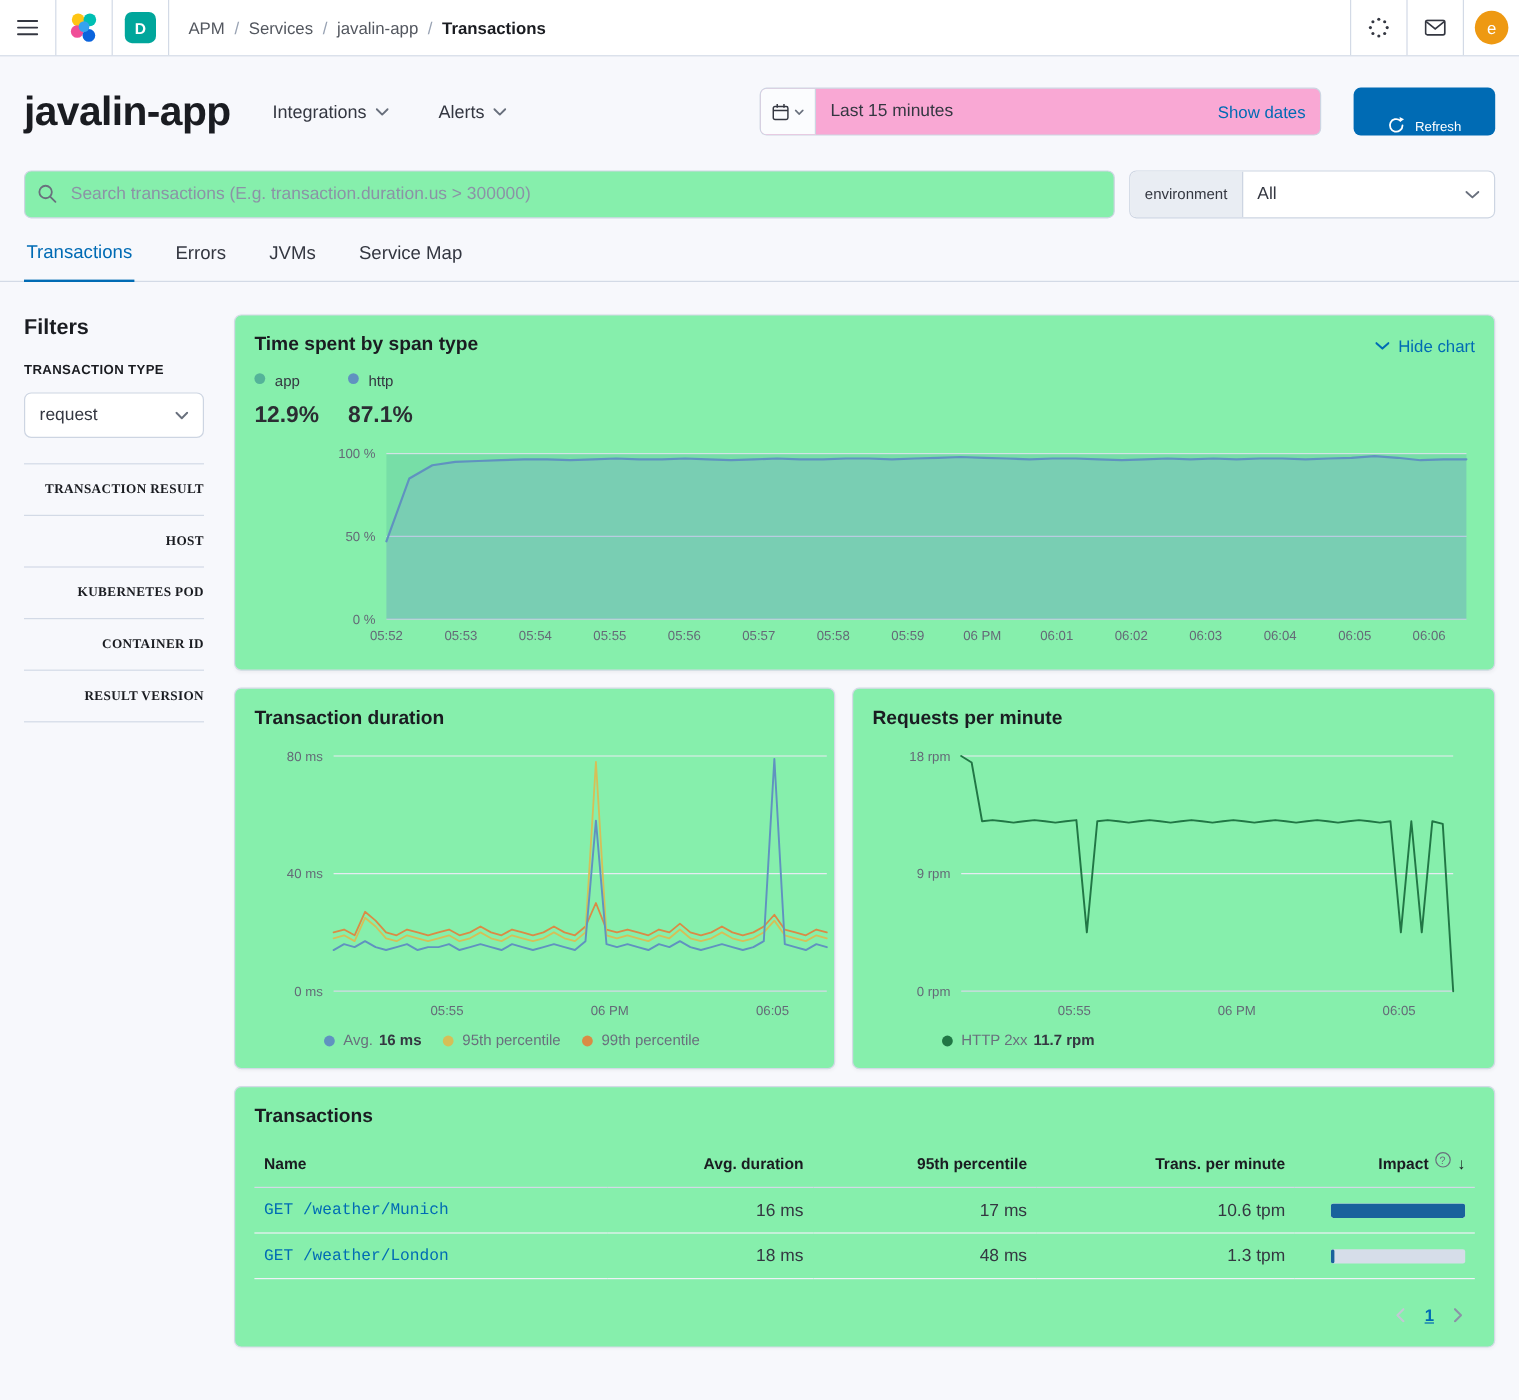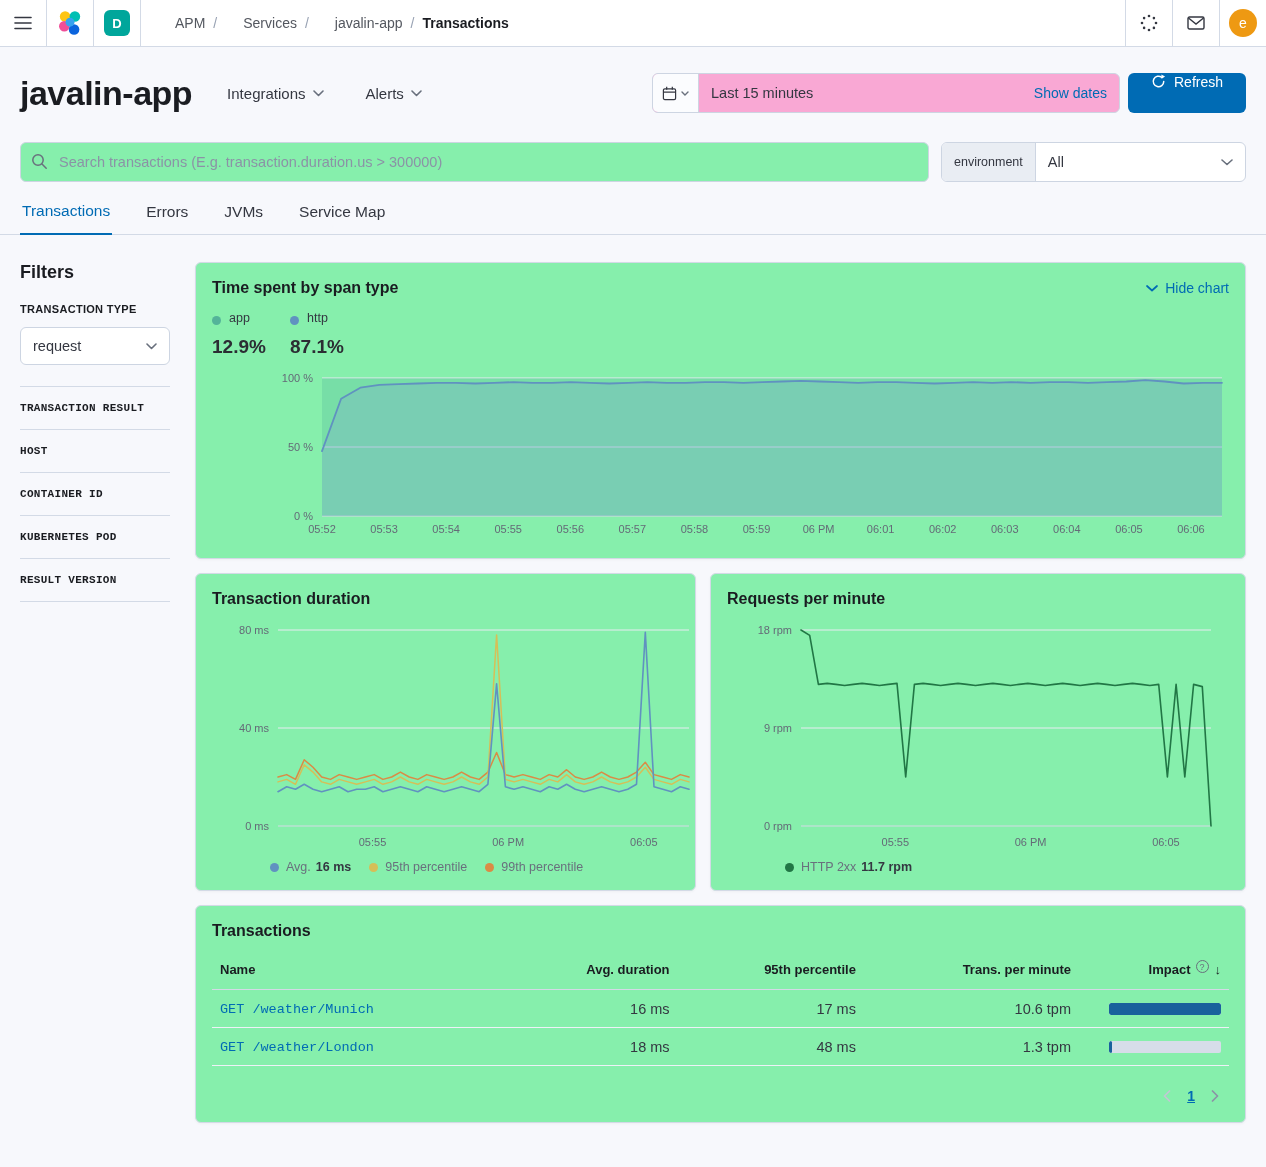--- a/index.html
+++ b/index.html
@@ -18,40 +18,40 @@
   }
   *{box-sizing:border-box;}
   html,body{margin:0;padding:0;}
   body{font-family:"Liberation Sans","DejaVu Sans",sans-serif;color:var(--text);background:#fff;}
   .page{width:1266px;min-height:1167px;background:var(--page-bg);}
 
   
   .topbar{height:47px;background:#fff;border-bottom:1px solid var(--border);display:flex;align-items:stretch;}
   .tb-cell{width:47px;display:flex;align-items:center;justify-content:center;border-right:1px solid var(--border);background:none;border-top:none;border-left:none;border-bottom:none;cursor:pointer;padding:0;}
   .breadcrumbs{flex:1;display:flex;align-items:center;padding:0 16px;font-size:14px;}
-  .breadcrumbs a{color:#53575f;text-decoration:none;cursor:pointer;margin-left:18px;}
+  .breadcrumbs a{color:#53575f;text-decoration:none;cursor:pointer;}
   .crumb-sep{color:#98a2b3;margin:0 8px;}
   .crumb-current{color:var(--text-dark);font-weight:700;}
   .tb-right{display:flex;align-items:stretch;}
   .tb-right .tb-cell{border-right:none;border-left:1px solid var(--border);}
   .space-badge{width:26px;height:26px;border-radius:6px;background:var(--space-badge-bg);color:#fff;font-weight:700;font-size:13px;display:flex;align-items:center;justify-content:center;}
   .avatar{width:28px;height:28px;border-radius:50%;background:var(--avatar-bg);color:#fff;font-size:14px;display:flex;align-items:center;justify-content:center;}
 
   
   .header-row{display:flex;align-items:center;padding:26px 20px 0 20px;}
   .page-title{font-size:34px;font-weight:600;margin:0;color:var(--text-dark);letter-spacing:-.5px;}
   .hdr-link{display:flex;align-items:center;gap:7px;background:none;border:none;font-size:15px;color:var(--text);cursor:pointer;font-family:inherit;padding:0;}
   .hdr-link.first{margin-left:35px;}
   .hdr-link + .hdr-link{margin-left:42px;}
   .hdr-right{margin-left:auto;display:flex;gap:8px;align-items:center;}
   .datepicker{width:468px;height:40px;border:1px solid var(--field-border);border-radius:6px;background:#f9a8d4;display:flex;align-items:stretch;overflow:hidden;}
   .dp-quick{width:46px;border:none;border-right:1px solid var(--field-border);background:#fbfcfe;display:flex;align-items:center;justify-content:center;gap:4px;cursor:pointer;padding:0;}
   .dp-input{flex:1;display:flex;align-items:center;padding-left:12px;font-size:14.5px;cursor:pointer;}
   .dp-showdates{background:none;border:none;color:var(--link);font-size:14px;font-weight:500;padding:0 12px;cursor:pointer;font-family:inherit;}
-  .refresh-btn{width:118px;height:40px;border:none;border-radius:6px;background:var(--primary);color:#fff;font-size:14px;display:flex;align-items:flex-start;justify-content:center;gap:8px;cursor:pointer;font-family:inherit;}
+  .refresh-btn{width:118px;height:40px;border:none;border-radius:6px;background:var(--primary);color:#fff;font-size:11px;display:flex;align-items:flex-end;justify-content:center;gap:8px;cursor:pointer;font-family:inherit;margin-left:19px;}
 
   
   .search-row{display:flex;gap:12px;padding:0 20px;margin-top:29px;}
   .search-box{flex:1;position:relative;}
   .search-box input{width:100%;height:40px;border:1px solid var(--field-border);border-radius:6px;padding:0 12px 0 38px;font-size:14.5px;font-family:inherit;color:var(--text);background:#86efac;outline:none;}
   .search-box input::placeholder{color:#8b93a6;}
   .search-icon-wrap{position:absolute;left:11px;top:11px;}
   .env-select{width:305px;height:40px;border:1px solid var(--field-border);border-radius:6px;background:#fff;display:flex;align-items:center;overflow:hidden;cursor:pointer;}
   .env-label{align-self:stretch;display:flex;align-items:center;background:#e9edf3;border-right:1px solid var(--field-border);padding:0 12px;font-size:12.5px;color:var(--text);}
   .env-value{flex:1;padding:0 12px;font-size:14.5px;}
@@ -63,31 +63,31 @@
   .tab.active{color:var(--link);font-weight:500;border-bottom:2px solid var(--link);margin-bottom:-1px;}
 
   
   .body-grid{display:grid;grid-template-columns:150px 1fr;gap:25px;padding:27px 20px 14px 20px;align-items:start;}
 
   
   .filters h2{font-size:18px;font-weight:700;margin:0 0 20px 0;color:var(--text-dark);}
   .filter-label{font-size:11px;font-weight:700;letter-spacing:.3px;color:var(--text-dark);}
   .filter-first{padding-bottom:21px;border-bottom:1px solid var(--border);}
   .select{margin-top:12px;width:100%;height:38px;border:1px solid var(--field-border);border-radius:6px;background:#fff;display:flex;align-items:center;justify-content:space-between;padding:0 12px;font-size:14.5px;font-family:inherit;color:var(--text);cursor:pointer;}
-  .filter-section{display:block;width:100%;text-align:left;background:none;border:none;border-bottom:1px solid var(--border);padding:15px 0;font-size:11px;font-weight:700;letter-spacing:.3px;color:var(--text-dark);cursor:pointer;font-family:Liberation Mono, monospace;}
+  .filter-section{display:block;width:100%;text-align:right;background:none;border:none;border-bottom:1px solid var(--border);padding:15px 0;font-size:11px;font-weight:700;letter-spacing:.3px;color:var(--text-dark);cursor:pointer;font-family:Liberation Serif, serif;}
 
   
   .panels{display:flex;flex-direction:column;gap:14px;}
   .panel{background:#86efac;border:1px solid var(--border);border-radius:6px;padding:16px;box-shadow:0 1px 3px rgba(0,0,0,.04);}
   .panel-head{display:flex;align-items:center;justify-content:space-between;}
   .panel h3{font-size:16px;font-weight:600;margin:0;color:var(--text-dark);}
   .hide-chart{display:flex;align-items:center;gap:7px;background:none;border:none;color:var(--link);font-size:14px;cursor:pointer;font-family:inherit;padding:0;}
   .span-legend{display:flex;margin-top:14px;}
   .sl-item{width:78px;cursor:pointer;}
-  .sl-row{display:flex;align-items:flex-end;gap:8px;font-size:12.5px;color:var(--text);}
+  .sl-row{display:flex;align-items:flex-start;gap:8px;font-size:12.5px;color:var(--text);}
   .dot{width:9px;height:9px;border-radius:50%;display:inline-block;flex:none;}
   .sl-pct{margin-top:11px;font-size:19px;font-weight:600;color:#2b2d33;}
   .chart-svg{display:block;margin-top:12px;}
   .two-col{display:grid;grid-template-columns:501px 1fr;gap:14px;}
   .chart-legend{display:flex;align-items:center;gap:18px;margin-top:8px;padding-left:58px;font-size:12.5px;}
   .cl-item{display:flex;align-items:center;cursor:pointer;}
   .cl-label{color:var(--subdued);margin-left:7px;}
   .cl-value{color:var(--text);font-weight:700;margin-left:5px;}
 
   
@@ -244,22 +244,22 @@
         <div class="filter-label">TRANSACTION TYPE</div>
         <button class="select">
           <span>request</span>
           <svg class="chev" width="11" height="7" viewBox="0 0 11 7">
               <polyline points="1,1 5.5,5.5 10,1" fill="none" stroke="#69707d" stroke-width="1.6" stroke-linecap="round" stroke-linejoin="round"></polyline>
             </svg>
         </button>
       </div>
       <button class="filter-section">TRANSACTION RESULT</button>
       <button class="filter-section">HOST</button>
+      <button class="filter-section">KUBERNETES POD</button>
       <button class="filter-section">CONTAINER ID</button>
-      <button class="filter-section">KUBERNETES POD</button>
       <button class="filter-section">RESULT VERSION</button>
     </aside>
 
     <main class="panels">
 
       <section class="panel">
         <div class="panel-head">
           <h3>Time spent by span type</h3>
           <button class="hide-chart">
             <svg width="12" height="7" viewBox="0 0 12 7">

